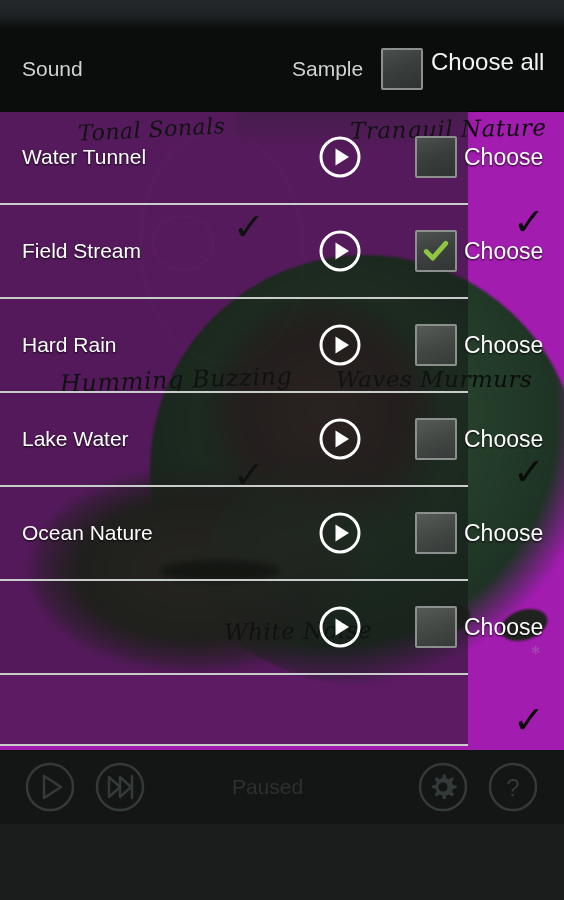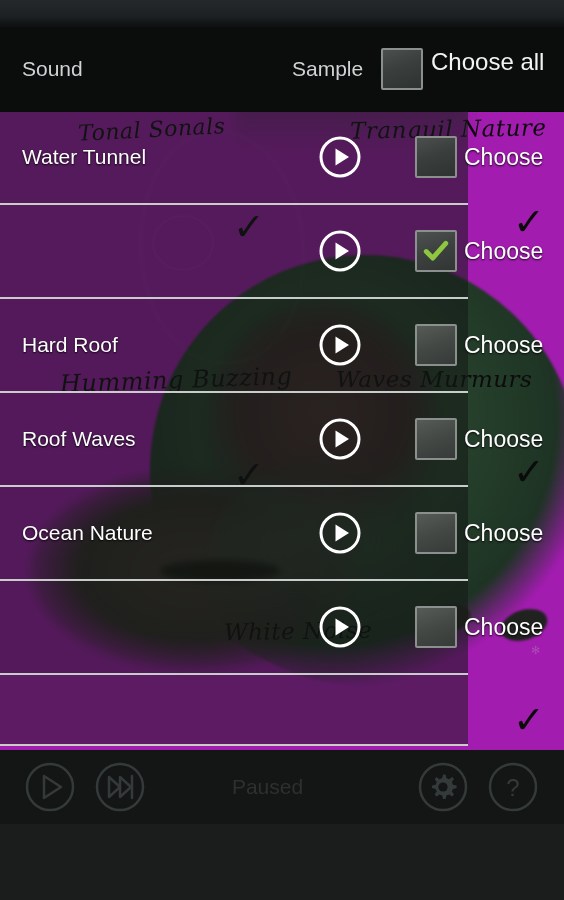--- a/index.html
+++ b/index.html
@@ -277,54 +277,55 @@
       </div>
       <div class="row-choose-wrap">
         <div class="cbox">
           
         </div>
         <span class="row-choose-lbl">Choose</span>
       </div>
     </div>
 
     <div class="row">
+      <span class="row-name">Field Stream</span>
       <div class="play-btn">
         <svg viewBox="0 0 44 44" width="44" height="44">
           <circle cx="22" cy="22" r="19" fill="none" stroke="#ffffff" stroke-width="3"></circle>
           <path d="M17.5 13.5 L31 22 L17.5 30.5 Z" fill="#ffffff"></path>
         </svg>
       </div>
       <div class="row-choose-wrap">
         <div class="cbox checked">
           <svg class="tick" viewBox="0 0 24 24">
             <path d="M3 12.5 L9 18.5 L21 5" fill="none" stroke="#8fc740" stroke-width="4.5" stroke-linecap="round" stroke-linejoin="round"></path>
           </svg>
         </div>
         <span class="row-choose-lbl">Choose</span>
       </div>
     </div>
 
     <div class="row tinted">
-      <span class="row-name">Hard Roof</span>
+      <span class="row-name">Hard Rain</span>
       <div class="play-btn">
         <svg viewBox="0 0 44 44" width="44" height="44">
           <circle cx="22" cy="22" r="19" fill="none" stroke="#ffffff" stroke-width="3"></circle>
           <path d="M17.5 13.5 L31 22 L17.5 30.5 Z" fill="#ffffff"></path>
         </svg>
       </div>
       <div class="row-choose-wrap">
         <div class="cbox lighter">
           
         </div>
         <span class="row-choose-lbl">Choose</span>
       </div>
     </div>
 
     <div class="row tinted">
-      <span class="row-name">Roof Waves</span>
+      <span class="row-name">Lake Water</span>
       <div class="play-btn">
         <svg viewBox="0 0 44 44" width="44" height="44">
           <circle cx="22" cy="22" r="19" fill="none" stroke="#ffffff" stroke-width="3"></circle>
           <path d="M17.5 13.5 L31 22 L17.5 30.5 Z" fill="#ffffff"></path>
         </svg>
       </div>
       <div class="row-choose-wrap">
         <div class="cbox lighter">
           
         </div>

